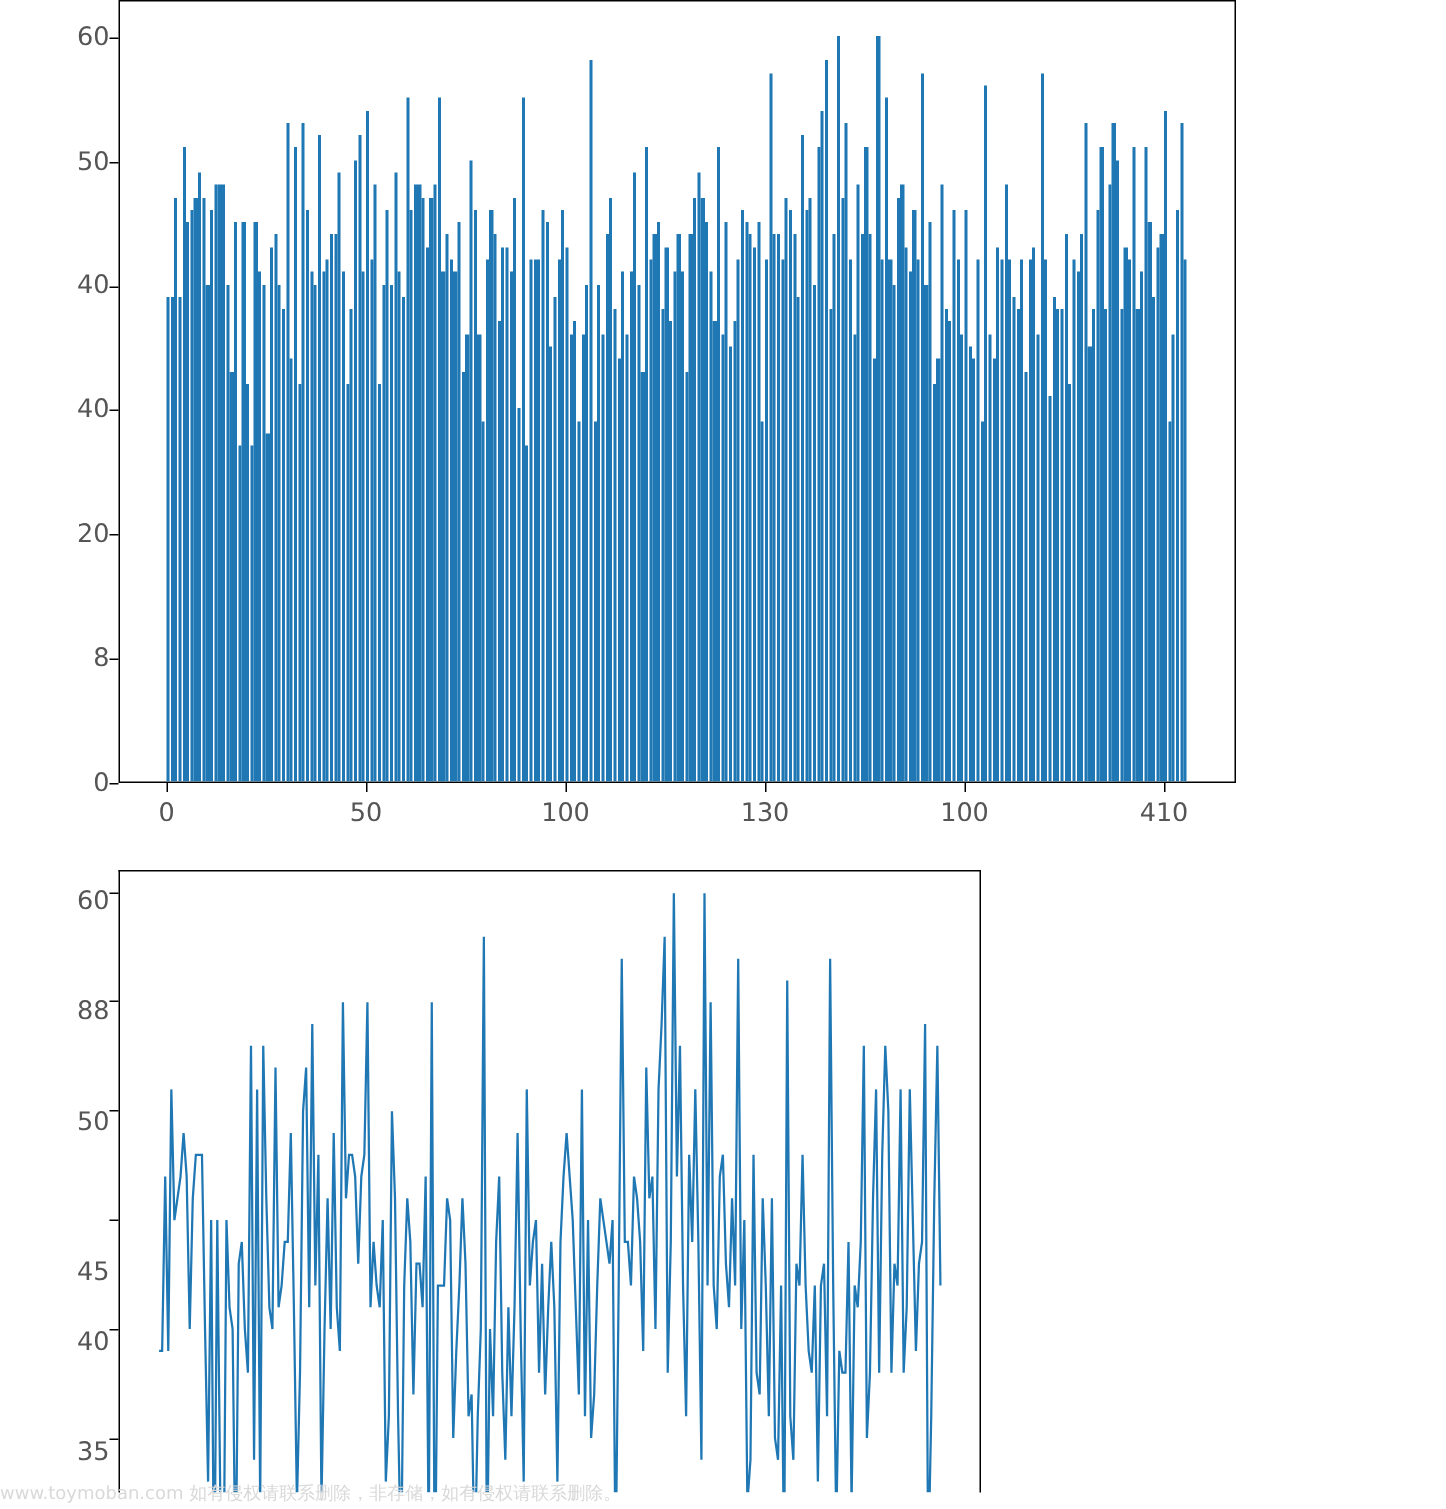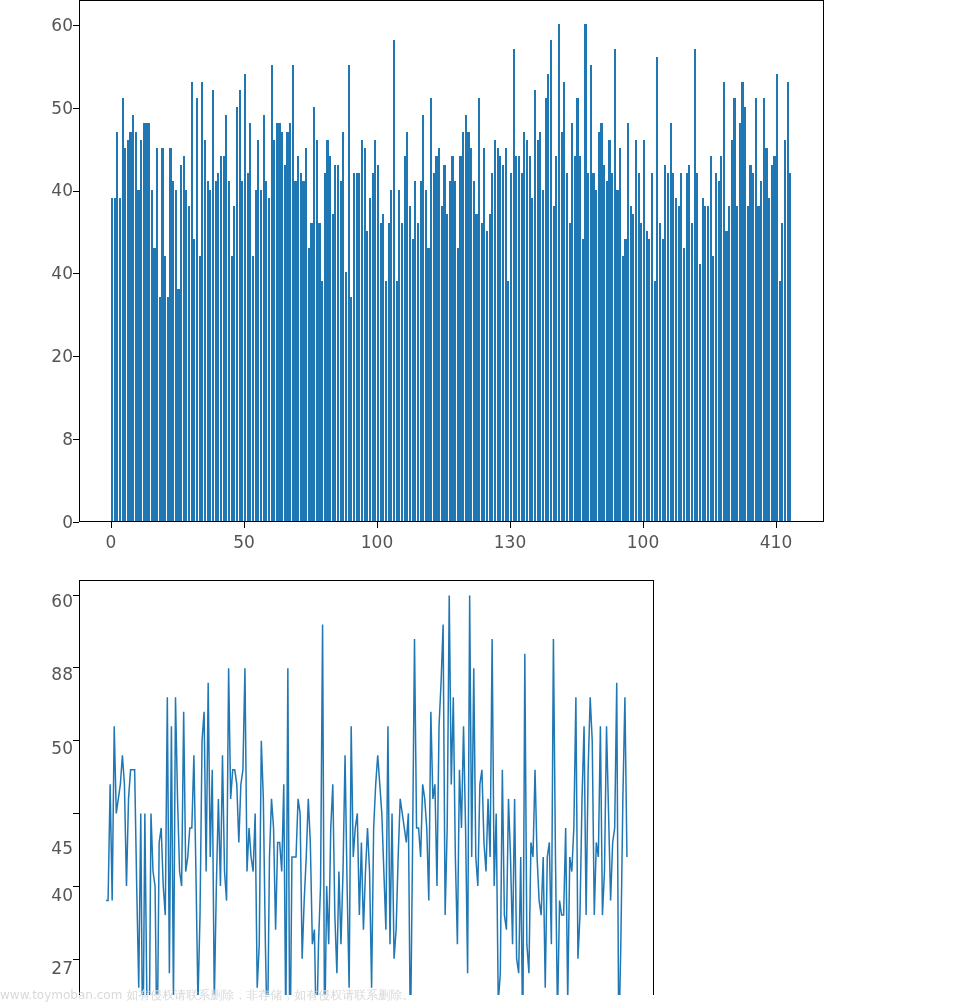--- a/index.html
+++ b/index.html
@@ -362,21 +362,21 @@
     <div class="tick-mark-y" style="left: 73px; top: 24.8571px;"></div>
   </div>
 
 <div class="figure" style="width:964px; height:436px;">
   <div class="plot-area" id="plot2" style="left:79px; top:10px; width:575px; height:415px; border-bottom:none;">
     <svg class="line-plot" id="line-svg" preserveAspectRatio="none" viewBox="0 0 575 415">
         <polyline points="26.14,320.35 28.19,320.35 30.24,203.86 32.29,320.35 34.34,145.61 36.39,232.98 38.44,218.42 40.49,203.86 42.54,174.74 44.59,203.86 46.64,305.79 48.69,218.42 50.74,189.30 52.79,189.30 54.84,189.30 56.89,305.79 58.93,407.72 60.98,232.98 63.03,495.09 65.08,232.98 67.13,422.28 69.18,495.09 71.23,232.98 73.28,291.23 75.33,305.79 77.38,480.53 79.43,262.11 81.48,247.54 83.53,305.79 85.58,334.91 87.63,116.49 89.68,393.16 91.73,145.61 93.78,422.28 95.83,116.49 97.88,218.42 99.93,291.23 101.98,305.79 104.03,131.05 106.08,291.23 108.13,276.67 110.18,247.54 112.23,247.54 114.28,174.74 116.33,291.23 118.38,422.28 120.43,334.91 122.48,160.18 124.53,131.05 126.58,291.23 128.63,101.93 130.68,276.67 132.73,189.30 134.78,422.28 136.83,305.79 138.88,218.42 140.93,305.79 142.98,174.74 145.03,291.23 147.08,320.35 149.13,87.37 151.18,218.42 153.23,189.30 155.28,189.30 157.33,203.86 159.38,262.11 161.43,203.86 163.48,189.30 165.53,87.37 167.58,291.23 169.63,247.54 171.68,276.67 173.73,291.23 175.78,232.98 177.83,407.72 179.88,364.04 181.93,160.18 183.98,218.42 186.03,364.04 188.08,465.96 190.13,276.67 192.18,218.42 194.23,247.54 196.28,349.47 198.33,262.11 200.38,262.11 202.43,291.23 204.48,203.86 206.53,451.40 208.58,87.37 210.63,495.09 212.68,276.67 214.73,276.67 216.78,276.67 218.83,218.42 220.88,232.98 222.93,378.60 224.98,320.35 227.03,276.67 229.08,218.42 231.13,262.11 233.18,364.04 235.23,349.47 237.28,465.96 239.33,364.04 241.38,305.79 243.43,43.68 245.48,465.96 247.53,305.79 249.58,364.04 251.63,247.54 253.68,203.86 255.73,334.91 257.78,393.16 259.83,291.23 261.88,364.04 263.93,291.23 265.98,174.74 268.03,305.79 270.08,407.72 272.13,145.61 274.18,276.67 276.23,247.54 278.28,232.98 280.33,334.91 282.38,262.11 284.43,349.47 286.48,291.23 288.52,247.54 290.57,291.23 292.62,407.72 294.67,247.54 296.72,203.86 298.77,174.74 300.82,203.86 302.87,232.98 304.92,291.23 306.97,349.47 309.02,145.61 311.07,364.04 313.12,232.98 315.17,378.60 317.22,349.47 319.27,276.67 321.32,218.42 323.37,232.98 325.42,247.54 327.47,262.11 329.52,232.98 331.57,465.96 333.62,276.67 335.67,58.25 337.72,247.54 339.77,247.54 341.82,276.67 343.87,203.86 345.92,218.42 347.97,247.54 350.02,320.35 352.07,131.05 354.12,218.42 356.17,203.86 358.22,305.79 360.27,145.61 362.32,101.93 364.37,43.68 366.42,334.91 368.47,247.54 370.52,14.56 372.57,203.86 374.62,116.49 376.67,276.67 378.72,364.04 380.77,189.30 382.82,247.54 384.87,145.61 386.92,247.54 388.97,393.16 391.02,14.56 393.07,276.67 395.12,87.37 397.17,276.67 399.22,305.79 401.27,203.86 403.32,189.30 405.37,262.11 407.42,291.23 409.47,218.42 411.52,276.67 413.57,58.25 415.62,305.79 417.67,232.98 419.72,422.28 421.77,393.16 423.82,189.30 425.87,334.91 427.92,349.47 429.97,218.42 432.02,276.67 434.07,364.04 436.12,218.42 438.17,378.60 440.22,393.16 442.27,276.67 444.32,465.96 446.37,72.81 448.42,364.04 450.47,393.16 452.52,262.11 454.57,276.67 456.62,189.30 458.67,276.67 460.72,320.35 462.77,334.91 464.82,276.67 466.87,407.72 468.92,276.67 470.97,262.11 473.02,364.04 475.07,58.25 477.12,276.67 479.17,436.84 481.22,320.35 483.27,334.91 485.32,334.91 487.37,247.54 489.42,422.28 491.47,276.67 493.52,291.23 495.57,247.54 497.62,116.49 499.67,378.60 501.72,334.91 503.77,218.42 505.82,145.61 507.87,334.91 509.92,189.30 511.97,116.49 514.02,160.18 516.07,334.91 518.11,262.11 520.16,276.67 522.21,145.61 524.26,334.91 526.31,291.23 528.36,145.61 530.41,232.98 532.46,320.35 534.51,262.11 536.56,247.54 538.61,101.93 540.66,465.96 542.71,364.04 544.76,218.42 546.81,116.49 548.86,276.67"></polyline>
       </svg>
   </div>
 
-  <div class="y-tick-label" style="left:47px; width:26px; top:398px;">27</div>
+  <div class="y-tick-label" style="left:47px; width:26px; top:398px;">35</div>
   <div class="y-tick-label" style="left:47px; width:26px; top:325px;">40</div>
   <div class="y-tick-label" style="left:47px; width:26px; top:251px;margin-top:27px;">45</div>
   <div class="y-tick-label" style="left:47px; width:26px; top:178px;">50</div>
   <div class="y-tick-label" style="left:47px; width:26px; top:104px;">88</div>
   <div class="y-tick-label" style="left:47px; width:26px; top:31px;">60</div>
 
   <div class="watermark">www.toymoban.com  如有侵权请联系删除，非存储，如有侵权请联系删除。</div>
 <div class="tick-mark-y" style="left: 73px; top: 388.596px;"></div>
     <div class="tick-mark-y" style="left: 73px; top: 315.789px;"></div>
     <div class="tick-mark-y" style="left: 73px; top: 242.982px;"></div>

